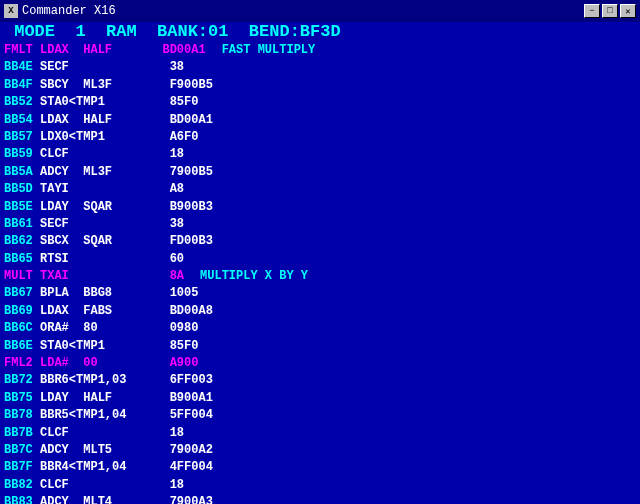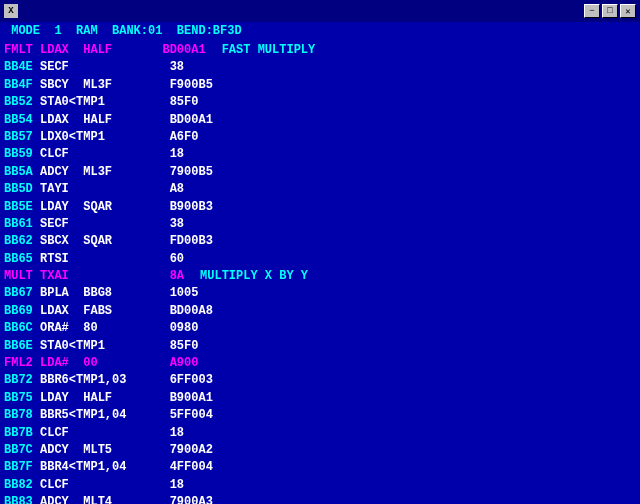--- a/index.html
+++ b/index.html
@@ -59,21 +59,21 @@
       justify-content: center;
       font-size: 9px;
       color: #000;
       cursor: pointer;
     }
 
     
     #modebar {
       background: #0000aa;
       color: #00ffff;
-      font-size: 12px;
+      font-size: 17px;
       padding: 4px 4px;
       height: 18px;
       display: flex;
       align-items: center;
       white-space: pre;
       font-weight: bold;
     }
 
     
     #main {
@@ -95,20 +95,21 @@
 
   </style>
 </head>
 <body>
 
 <div id="titlebar">
   <div id="titlebar-left">
     <div id="titlebar-icon">
       <span>X</span>
     </div>
+    <span id="titlebar-title">Commander X16</span>
   </div>
   <div id="titlebar-controls">
     <div class="tb-btn">−</div>
     <div class="tb-btn">□</div>
     <div class="tb-btn">✕</div>
   </div>
 </div>
 
 <div id="modebar">
   <span> MODE  1  RAM  BANK:01  BEND:BF3D</span>

